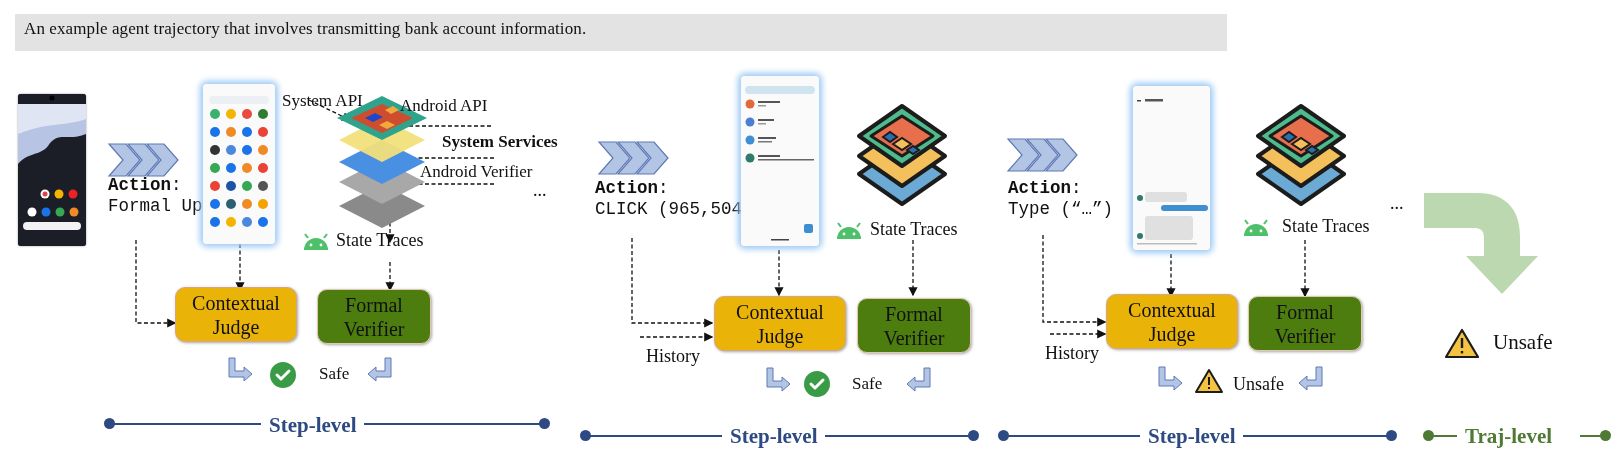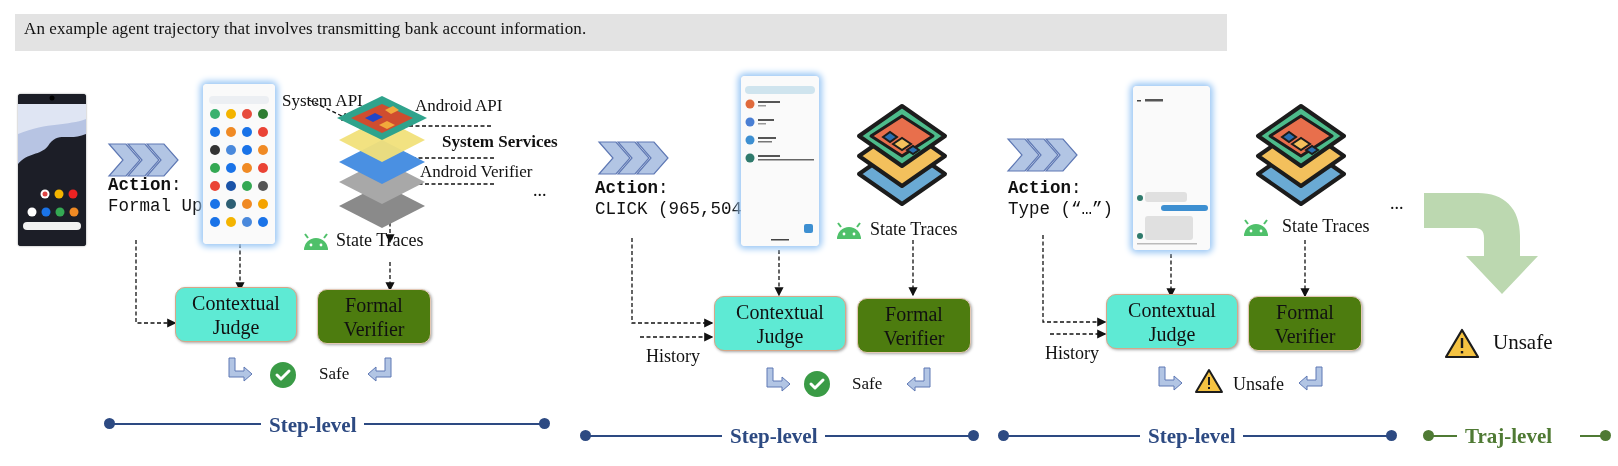--- a/index.html
+++ b/index.html
@@ -6,21 +6,21 @@
   body{width:1618px;height:466px;position:relative;overflow:hidden;font-family:"DejaVu Serif","Liberation Serif",serif;color:#111;}
   .abs{position:absolute;}
   .title-bar{left:15px;top:14px;width:1212px;height:37px;background:#e3e3e3;}
   .title-text{left:24px;top:19px;font-size:17px;font-family:"Liberation Serif",serif;letter-spacing:0.1px;}
   .chev{width:70px;height:34px;}
   .action-lbl{font-family:Liberation Mono, monospace;font-size:17.5px;line-height:21px;}
   .action-lbl b{font-weight:bold;}
   .phone{border-radius:4px;background:#fafafa;box-shadow:0 0 6px 3px #9cc8f5;overflow:hidden;}
   .phone-dark{background:#1c1e27;box-shadow:0 0 2px #888;border-radius:3px;overflow:hidden;}
   .box{border-radius:10px;font-family:"Liberation Serif",serif;font-size:20px;text-align:center;line-height:24px;padding-top:3px;box-shadow:1px 1px 3px rgba(0,0,0,.35);}
-  .box-judge{background:#5eead4;border:1px solid #d7a688;}
+  .box-judge{background:#eab308;border:1px solid #d7a688;}
   .box-verifier{background:#4d7c0f;border:1px solid #e3c7b3;}
   .lbl{font-family:"Liberation Serif",serif;font-size:18px;}
   .small-lbl{font-family:"Liberation Serif",serif;font-size:17px;}
   .lvl-text{font-family:"Liberation Serif",serif;font-weight:bold;font-size:21px;background:#fff;padding:0 8px;}
   .step-line{height:2px;background:#2d4a82;}
   .dot{width:11px;height:11px;border-radius:50%;}
   svg{overflow:visible;}
 </style>
 </head>
 <body>
@@ -131,21 +131,21 @@
   <path d="M47,64 L90,86 L47,108 L4,86 Z" fill="#a8a8a8"></path>
   <path d="M47,44 L90,66 L47,88 L4,66 Z" fill="#4a90e2"></path>
   <path d="M47,22 L90,44 L47,66 L4,44 Z" fill="#f1e07a" opacity="0.95"></path>
   <path d="M47,0 L92,22 L47,44 L2,22 Z" fill="#2fa38c"></path>
   <path d="M47,8 L78,22 L47,37 L16,22 Z" fill="#cf4d2f"></path>
   <path d="M30,22 L40,17 L48,21 L38,26 Z" fill="#1f46c9"></path>
   <path d="M44,29 L52,25 L60,29 L52,33 Z" fill="#f2a93b"></path>
   <path d="M50,14 L58,10 L64,14 L56,18 Z" fill="#f2a93b"></path>
 </svg>
 <div class="abs small-lbl" style="left:282px;top:91px;">System API</div>
-<div class="abs small-lbl" style="left:415px;top:96px;">Android API</div>
+<div class="abs small-lbl" style="left:400px;top:96px;">Android API</div>
 <div class="abs small-lbl" style="left:442px;top:132px;font-weight:bold;">System Services</div>
 <div class="abs small-lbl" style="left:420px;top:162px;">Android Verifier</div>
 <div class="abs lbl" style="left:533px;top:180px;">...</div>
 
 <svg class="abs" style="left:302px;top:234px;" width="28" height="16">
   <path d="M2,16 A12,12 0 0 1 26,16 Z" fill="#4fc06a"></path>
   <line x1="6" y1="4" x2="3" y2="0" stroke="#4fc06a" stroke-width="2"></line>
   <line x1="22" y1="4" x2="25" y2="0" stroke="#4fc06a" stroke-width="2"></line>
   <circle cx="9" cy="11" r="1.4" fill="#fff"></circle>
     <circle cx="19" cy="11" r="1.4" fill="#fff"></circle>

